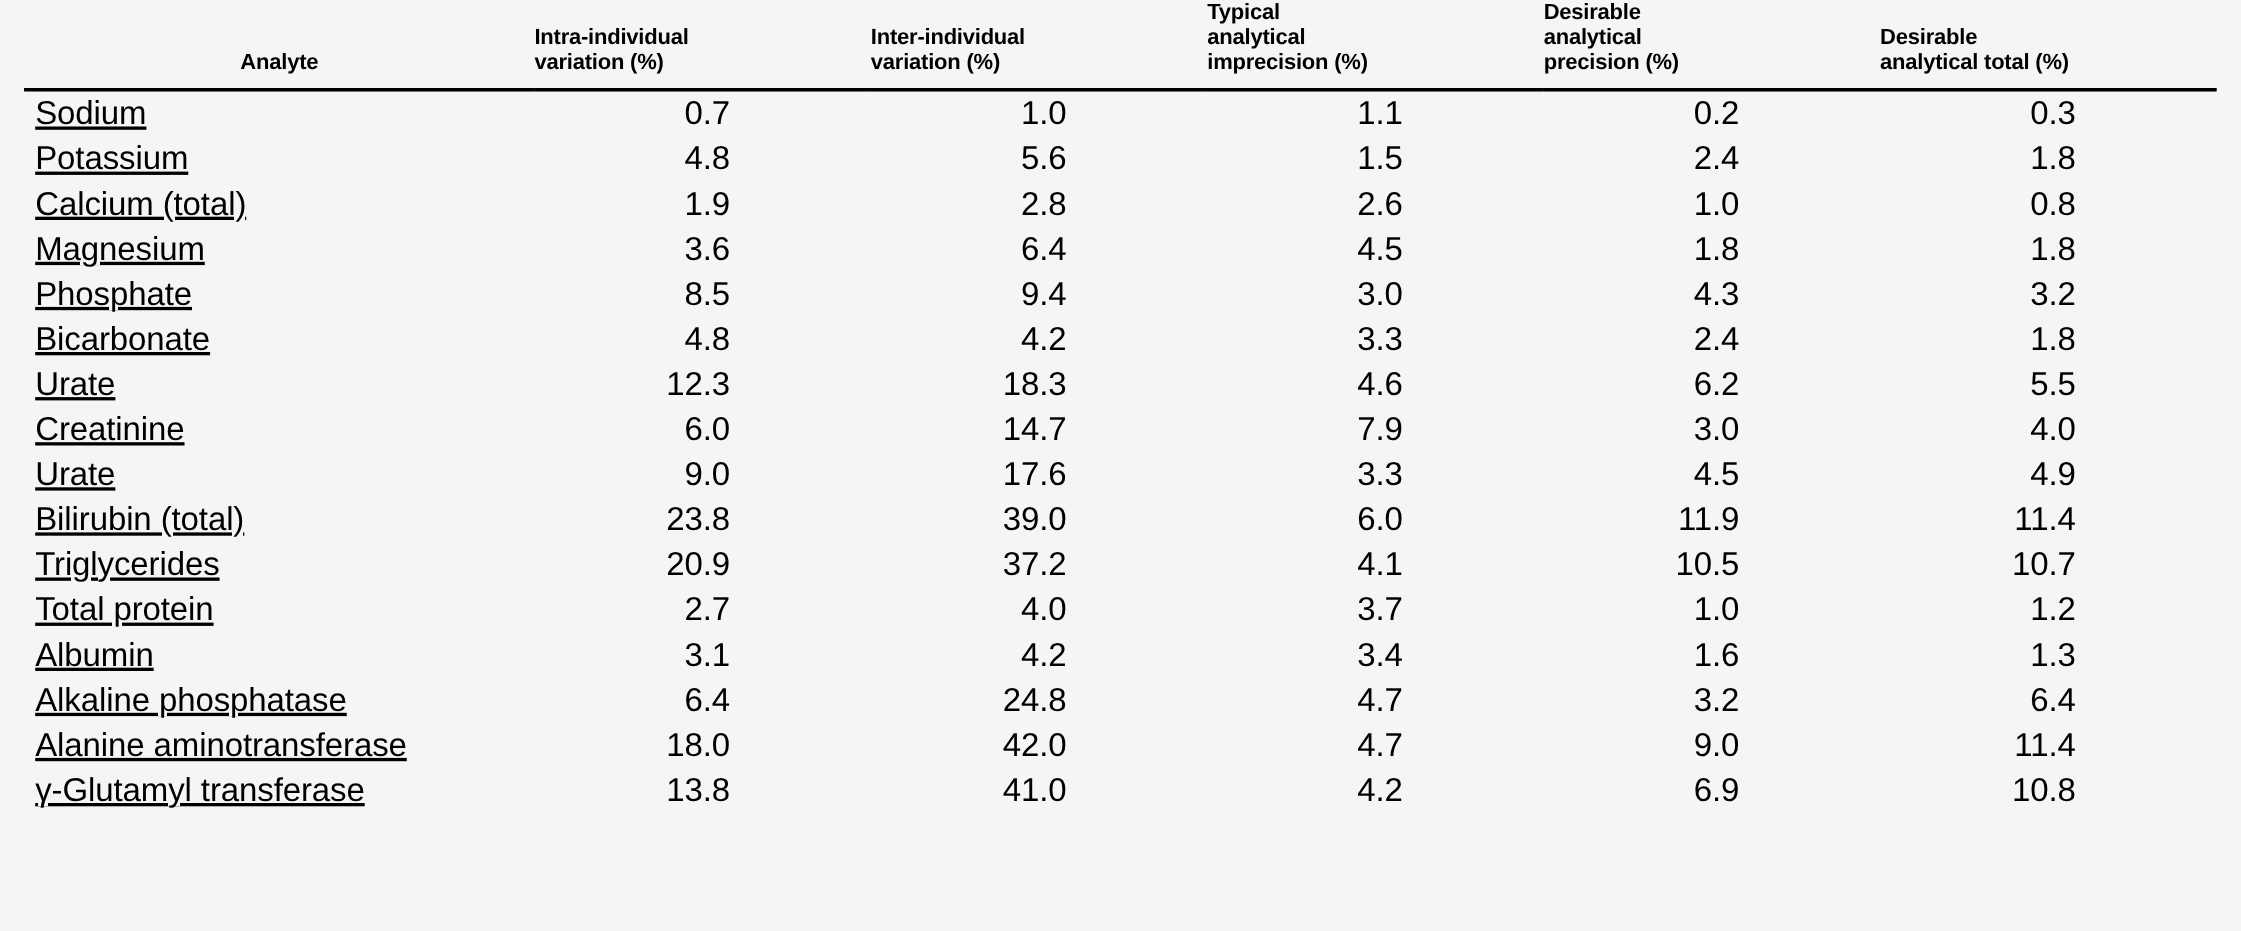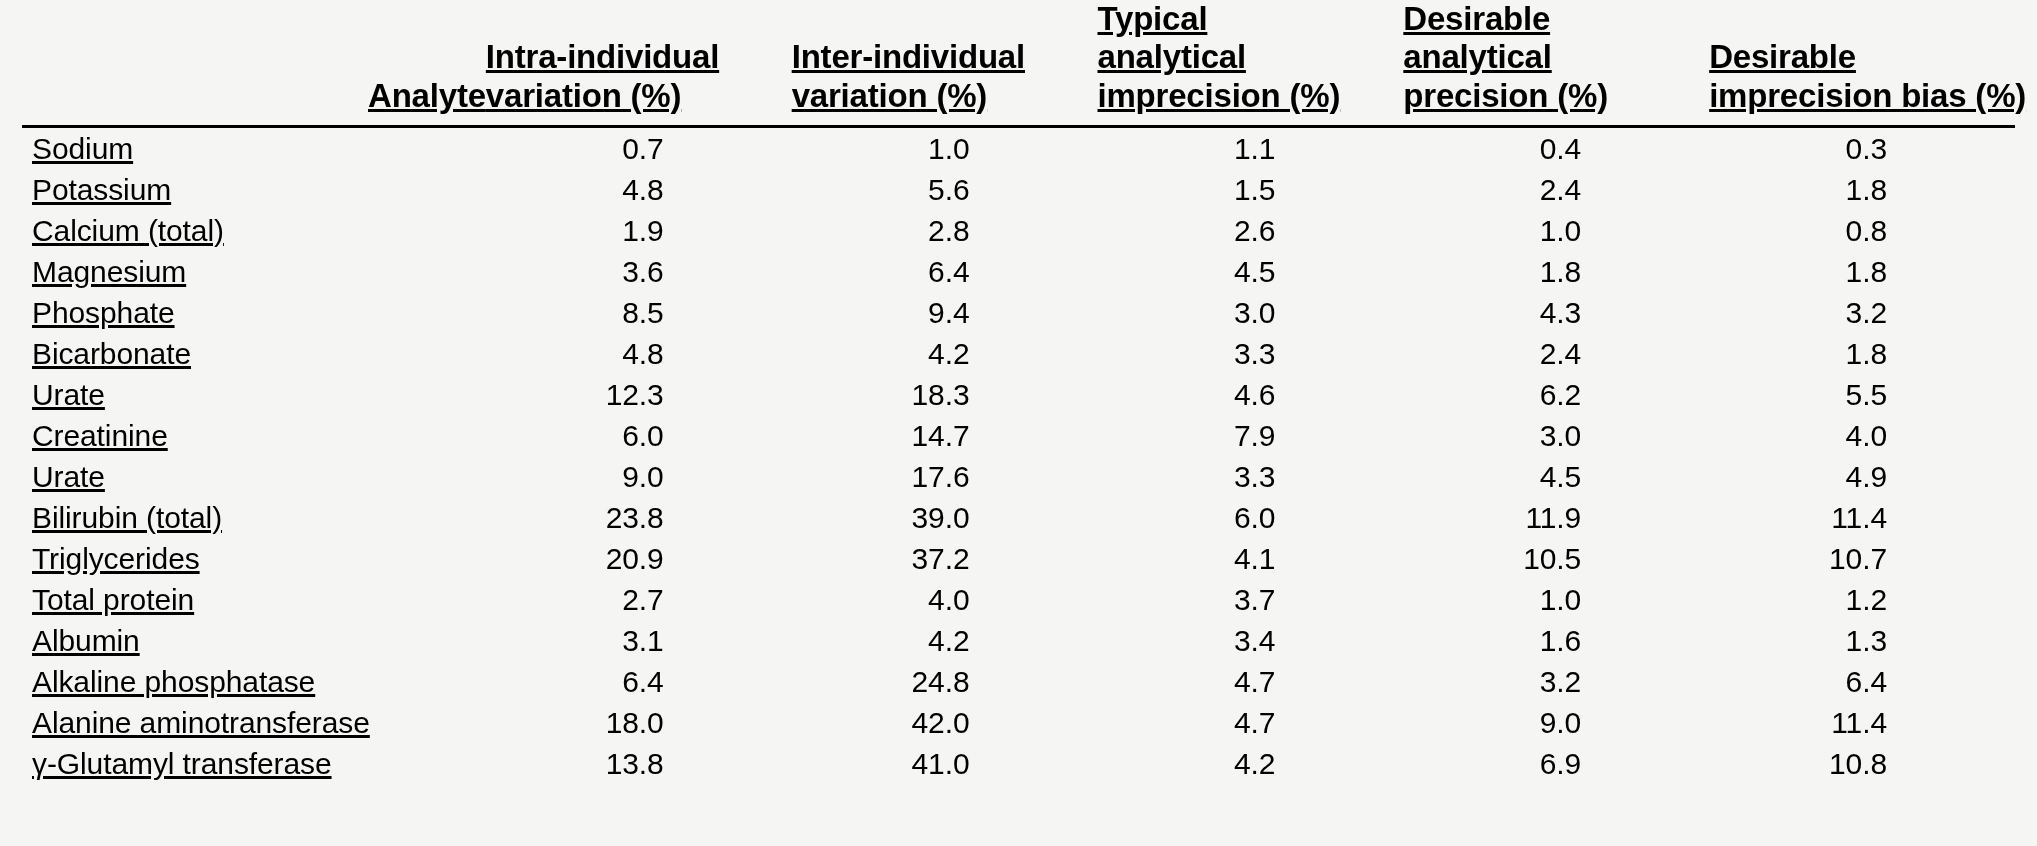--- a/index.html
+++ b/index.html
@@ -23,31 +23,30 @@
     position: relative;
   }
   table.data-table {
     width: 1993px;
     border-collapse: collapse;
     table-layout: fixed;
   }
   table.data-table thead th {
     vertical-align: bottom;
     font-weight: bold;
-    font-size: 33px;
+    font-size: 20px;
     line-height: 1.16;
     padding: 0 0 10px 0;
     letter-spacing: -0.2px;
-    text-decoration: underline;
   }
   thead tr.header-row th {
     border-bottom: 3px solid #000;
   }
   th.col-analyte {
-    text-align: right;
+    text-align: center;
     width: 455px;
     padding-left: 10px;
     margin-left: 16px;
   }
   th.col-num {
     text-align: left;
     width: 300px;
     padding-left: 10px;
   }
   tbody td {
@@ -96,31 +95,31 @@
           <span class="hdr-line">analytical</span>
           <span class="hdr-line">imprecision (%)</span>
         </th>
         <th class="col-num">
           <span class="hdr-line">Desirable</span>
           <span class="hdr-line">analytical</span>
           <span class="hdr-line">precision (%)</span>
         </th>
         <th class="col-num">
           <span class="hdr-line">Desirable</span>
-          <span class="hdr-line">imprecision bias (%)</span>
+          <span class="hdr-line">analytical total (%)</span>
         </th>
       </tr>
     </thead>
     <tbody>
         <tr>
           <td class="analyte">Sodium</td>
           <td class="num">0.7</td>
           <td class="num">1.0</td>
           <td class="num">1.1</td>
-          <td class="num">0.4</td>
+          <td class="num">0.2</td>
           <td class="num">0.3</td>
         </tr>
         <tr>
           <td class="analyte">Potassium</td>
           <td class="num">4.8</td>
           <td class="num">5.6</td>
           <td class="num">1.5</td>
           <td class="num">2.4</td>
           <td class="num">1.8</td>
         </tr>

